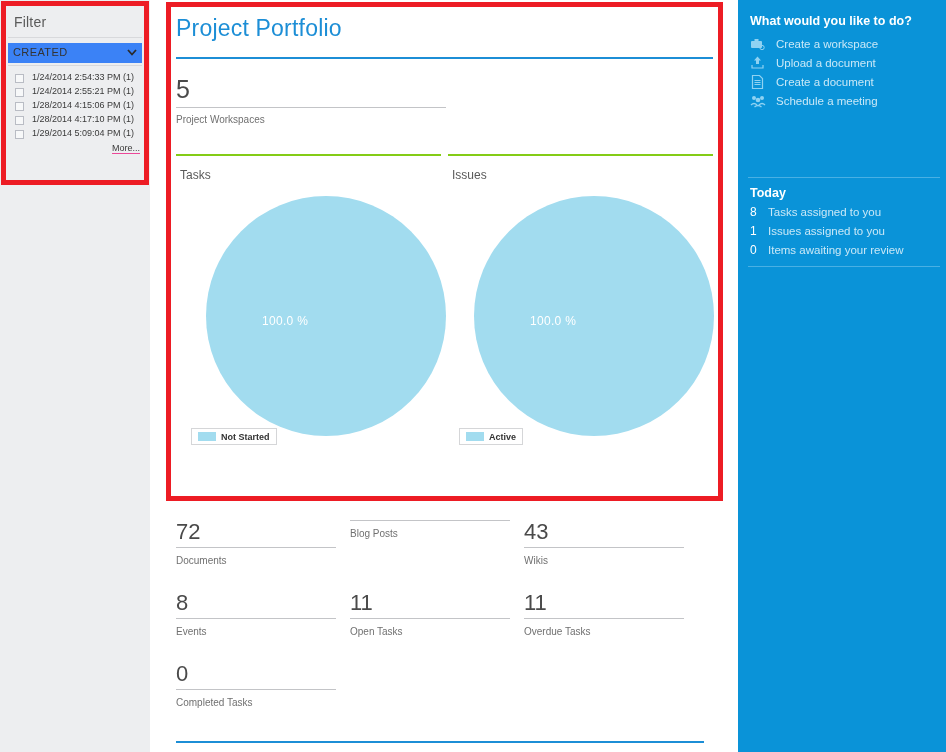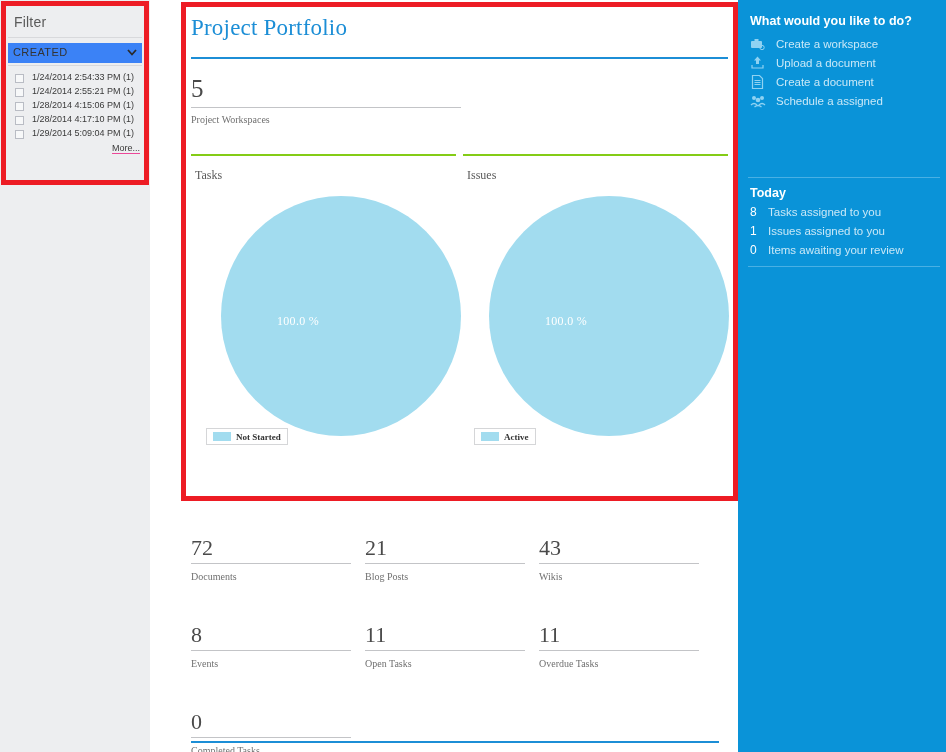--- a/index.html
+++ b/index.html
@@ -84,24 +84,23 @@
   
   #redbox-filter {
     position: absolute; left: 1px; top: 1px;
     width: 148px; height: 184px;
     border: 5px solid #ed1c24;
     pointer-events: none;
   }
 
   
   #center {
-    position: absolute; left: 165px; top: 0;
+    position: absolute; left: 150px; top: 0;
     width: 588px; height: 740px;
     background: #ffffff;
-    font-family: Liberation Serif, serif;
   }
   #portfolio-card {
     position: absolute; left: 16px; top: 2px;
     width: 557px; height: 499px;
     background: #ffffff;
   }
   #redbox-portfolio {
     position: absolute; left: 16px; top: 2px;
     width: 557px; height: 499px;
     border: 5px solid #ed1c24;
@@ -185,21 +184,21 @@
   }
   .legend-text {
     font-size: 9px; color: #333; font-weight: bold;
   }
 
   
   #stats-grid {
     position: absolute; left: 26px; top: 518px;
     width: 528px;
   }
-  .stat-row { position: relative; height: 71px; margin-top: 16px; }
+  .stat-row { position: relative; height: 71px; }
   .stat-cell {
     position: absolute; top: 0; width: 160px;
   }
   .stat-cell.c0 { left: 0; }
   .stat-cell.c1 { left: 174px; }
   .stat-cell.c2 { left: 348px; }
   .stat-value {
     font-size: 22px; color: #4a4a4a; line-height: 27px;
   }
   .stat-rule { height: 1px; background: #c3c4c7; margin-top: 2px; }
@@ -358,21 +357,20 @@
 
     <div id="stats-grid">
 
       <div class="stat-row">
         <div class="stat-cell c0">
           <div class="stat-value">72</div>
           <div class="stat-rule"></div>
           <div class="stat-label">Documents</div>
         </div>
         <div class="stat-cell c1">
-          <div class="stat-value">21</div>
           <div class="stat-rule"></div>
           <div class="stat-label">Blog Posts</div>
         </div>
         <div class="stat-cell c2">
           <div class="stat-value">43</div>
           <div class="stat-rule"></div>
           <div class="stat-label">Wikis</div>
         </div>
       </div>
 
@@ -447,21 +445,21 @@
         <span class="ic">
           <svg width="16" height="14" viewBox="0 0 16 14">
             <circle cx="4" cy="4" r="2" fill="#8fd2f2"></circle>
             <circle cx="12" cy="4" r="2" fill="#8fd2f2"></circle>
             <circle cx="8" cy="6" r="2.3" fill="#8fd2f2"></circle>
             <path d="M1 11 q3 -3 6 0" fill="none" stroke="#8fd2f2" stroke-width="1.3"></path>
             <path d="M9 11 q3 -3 6 0" fill="none" stroke="#8fd2f2" stroke-width="1.3"></path>
             <path d="M4.5 13 q3.5 -3 7 0" fill="none" stroke="#8fd2f2" stroke-width="1.3"></path>
           </svg>
         </span>
-        <span class="lbl">Schedule a assigned</span>
+        <span class="lbl">Schedule a meeting</span>
       </a>
 
 
 
 
     </div>
 
     <div id="sb-div-1"></div>
 
     <div class="sb-heading" id="sb-today-heading">Today</div>

